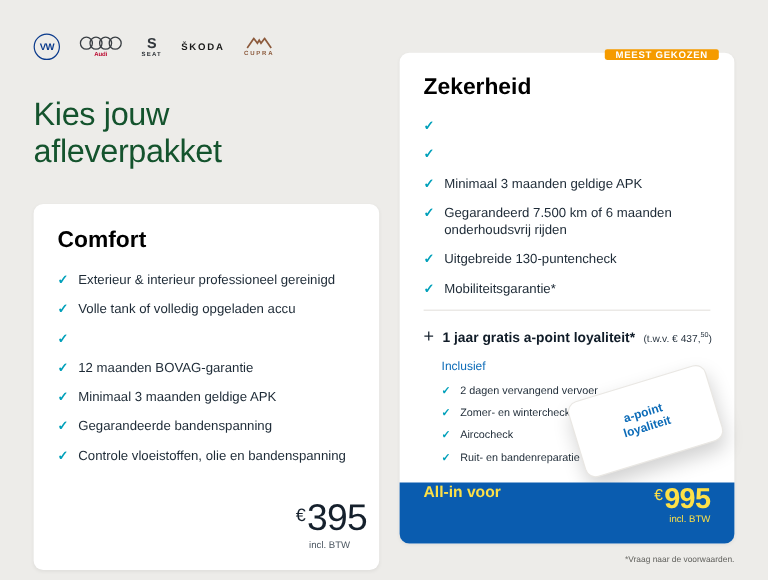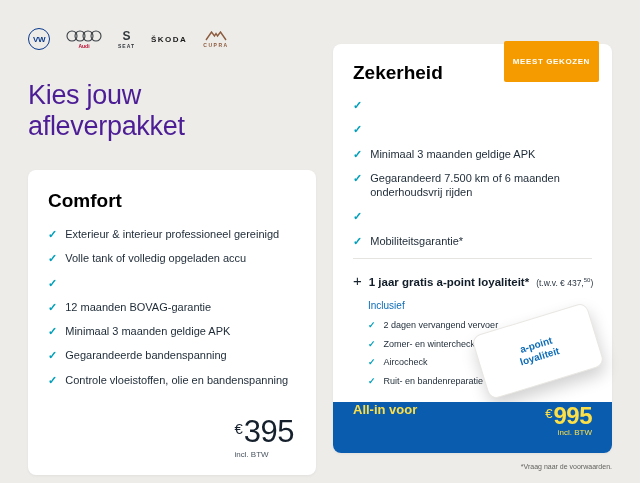--- a/index.html
+++ b/index.html
@@ -27,51 +27,51 @@
   .audi-label { color:#bb0a30; font-size:5px; font-weight:bold; margin-top:1px; }
   .seat-mark { font-size:12px; font-weight:bold; color:#33383d; line-height:1; }
   .seat-label { font-size:5px; font-weight:bold; letter-spacing:1px; color:#33383d; margin-top:1px; }
   .skoda-label { font-size:8px; font-weight:bold; letter-spacing:1.5px; color:#1a1a1a; }
   .cupra-label { font-size:5px; font-weight:bold; letter-spacing:1.5px; color:#8c5a3c; margin-top:1px; }
 
   
   .heading {
     position:absolute; left:28px; top:80px;
     font-size:27px; line-height:1.15; font-weight:400;
-    color:#4c1d95; letter-spacing:-0.3px;
+    color:#14532d; letter-spacing:-0.3px;
   }
 
   
   .card {
     position:absolute; background:#ffffff; border-radius:8px;
     box-shadow:0 1px 3px rgba(0,0,0,0.05);
   }
   .card h2 { font-size:19px; font-weight:700; color:#000000; }
 
   .comfort-card { left:28px; top:170px; width:288px; height:305px; padding:20px 20px 16px 20px; }
   .comfort-card h2 { margin-bottom:15px; }
 
   .zekerheid-card { left:333px; top:44px; width:279px; height:409px; padding:18px 20px 0 20px; }
   .zekerheid-card h2 { margin-bottom:14px; }
 
   .badge {
     position:absolute; top:-3px; right:13px;
     background:#f59b00; color:#ffffff;
     font-size:8px; font-weight:bold; letter-spacing:0.6px;
-    padding:16px 9px; border-radius:2px;
+    padding:0 9px; border-radius:2px;
   }
 
   
   .checklist { list-style:none; }
   .checklist li { display:flex; gap:8px; margin-bottom:10px; font-size:11px; line-height:1.3; }
   .check { color:#00a0ba; font-weight:bold; font-size:11px; line-height:1.3; flex:0 0 auto; }
   .checklist.z li:first-child .txt { font-weight:700; }
 
   
-  .price-block { position:absolute; right:22px; bottom:16px; text-align:left; color:#15202c; }
+  .price-block { position:absolute; right:10px; bottom:16px; text-align:center; color:#15202c; }
   .price-line .cur { font-size:15px; vertical-align:8px; margin-right:1px; }
   .price-line .amount { font-size:31px; font-weight:400; letter-spacing:-0.5px; }
   .price-note { font-size:8px; color:#4a5560; margin-top:0px; margin-right:3px; }
 
   
   .divider { border:none; border-top:1px solid #e6e4e0; margin:4px 0 13px 0; }
   .loyalty-head { display:flex; align-items:baseline; gap:7px; }
   .plus { font-size:15px; font-weight:400; color:#16222e; }
   .loyalty-title { font-size:11.5px; font-weight:700; color:#101c28; white-space:nowrap; }
   .loyalty-value { font-size:8.5px; color:#2a3642; white-space:nowrap; }
@@ -202,20 +202,21 @@
       <li>
           <span class="check">✓</span>
           <span class="txt">Minimaal 3 maanden geldige APK</span>
         </li>
       <li>
           <span class="check">✓</span>
           <span class="txt">Gegarandeerd 7.500 km of 6 maanden onderhoudsvrij rijden</span>
         </li>
       <li>
           <span class="check">✓</span>
+          <span class="txt">Uitgebreide 130-puntencheck</span>
         </li>
       <li>
           <span class="check">✓</span>
           <span class="txt">Mobiliteitsgarantie*</span>
         </li>
     </ul>
 
     <hr class="divider">
 
     <div class="loyalty">

